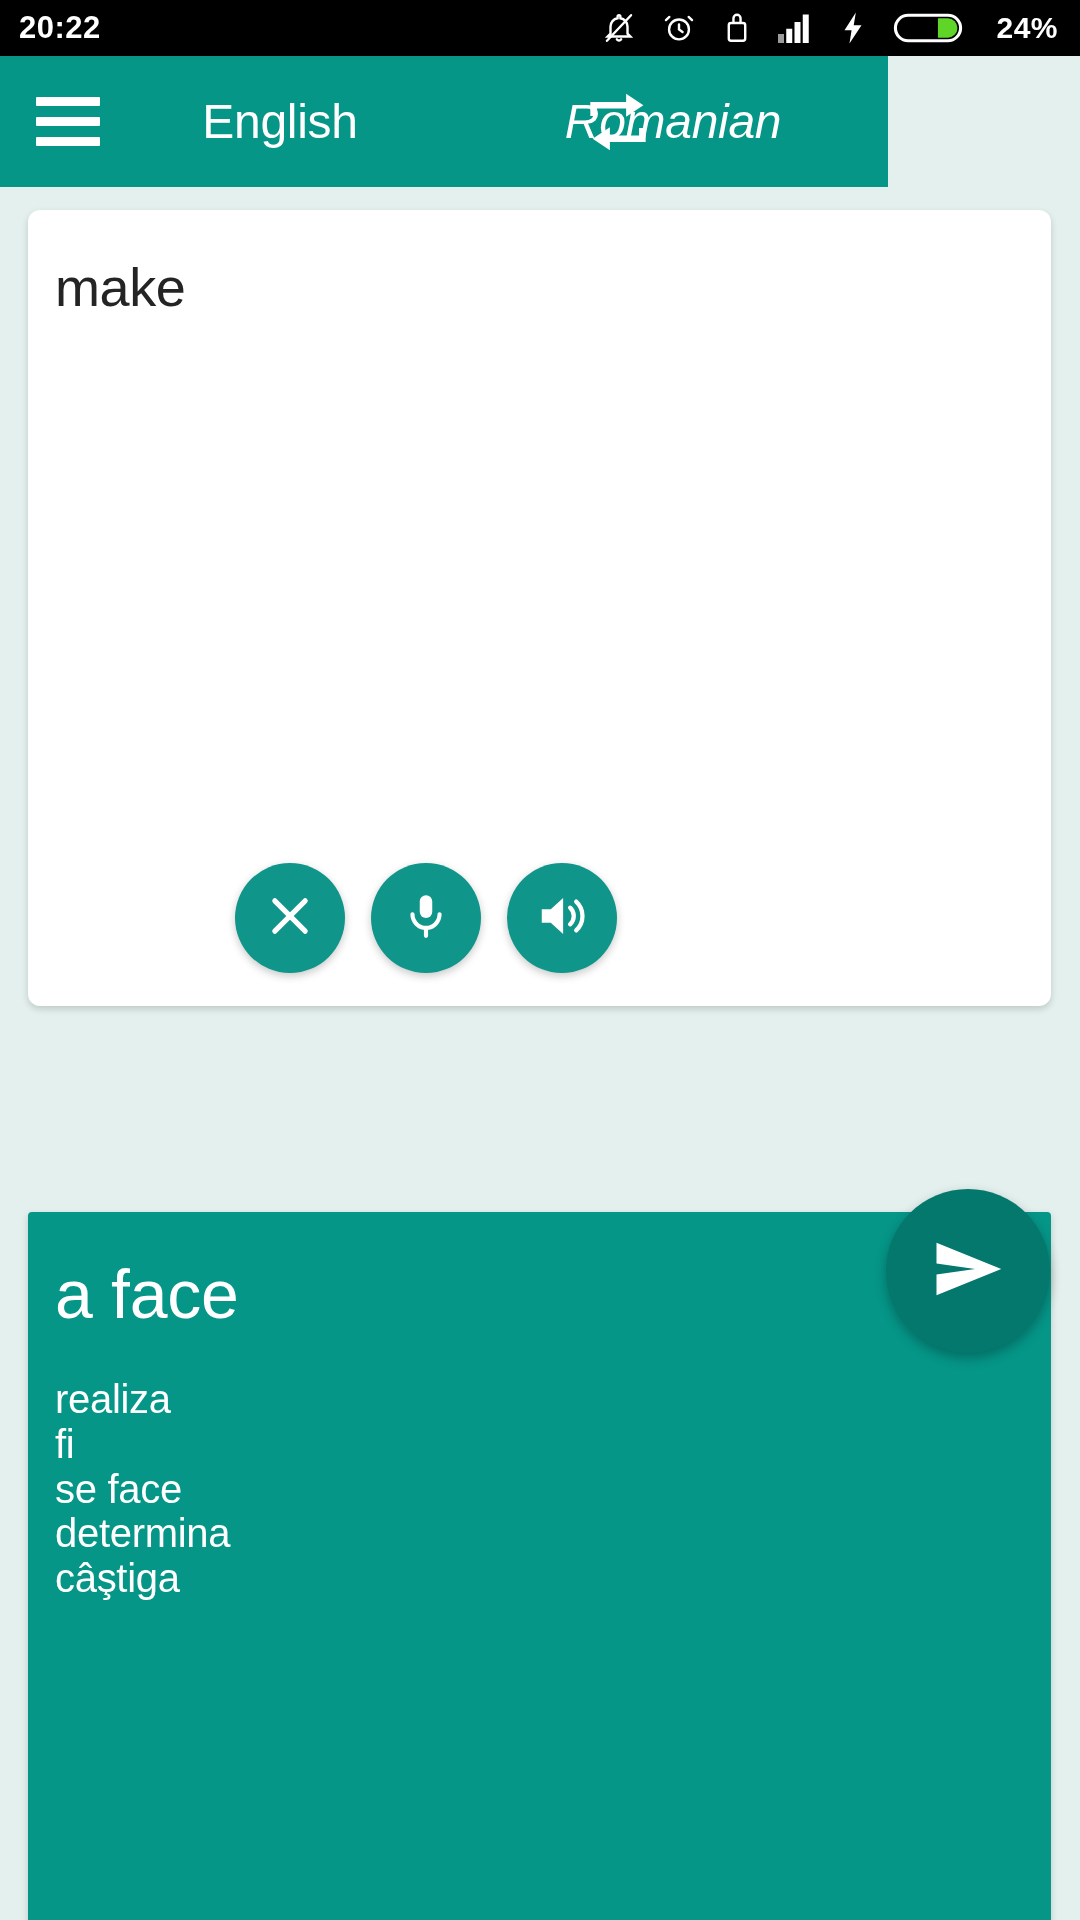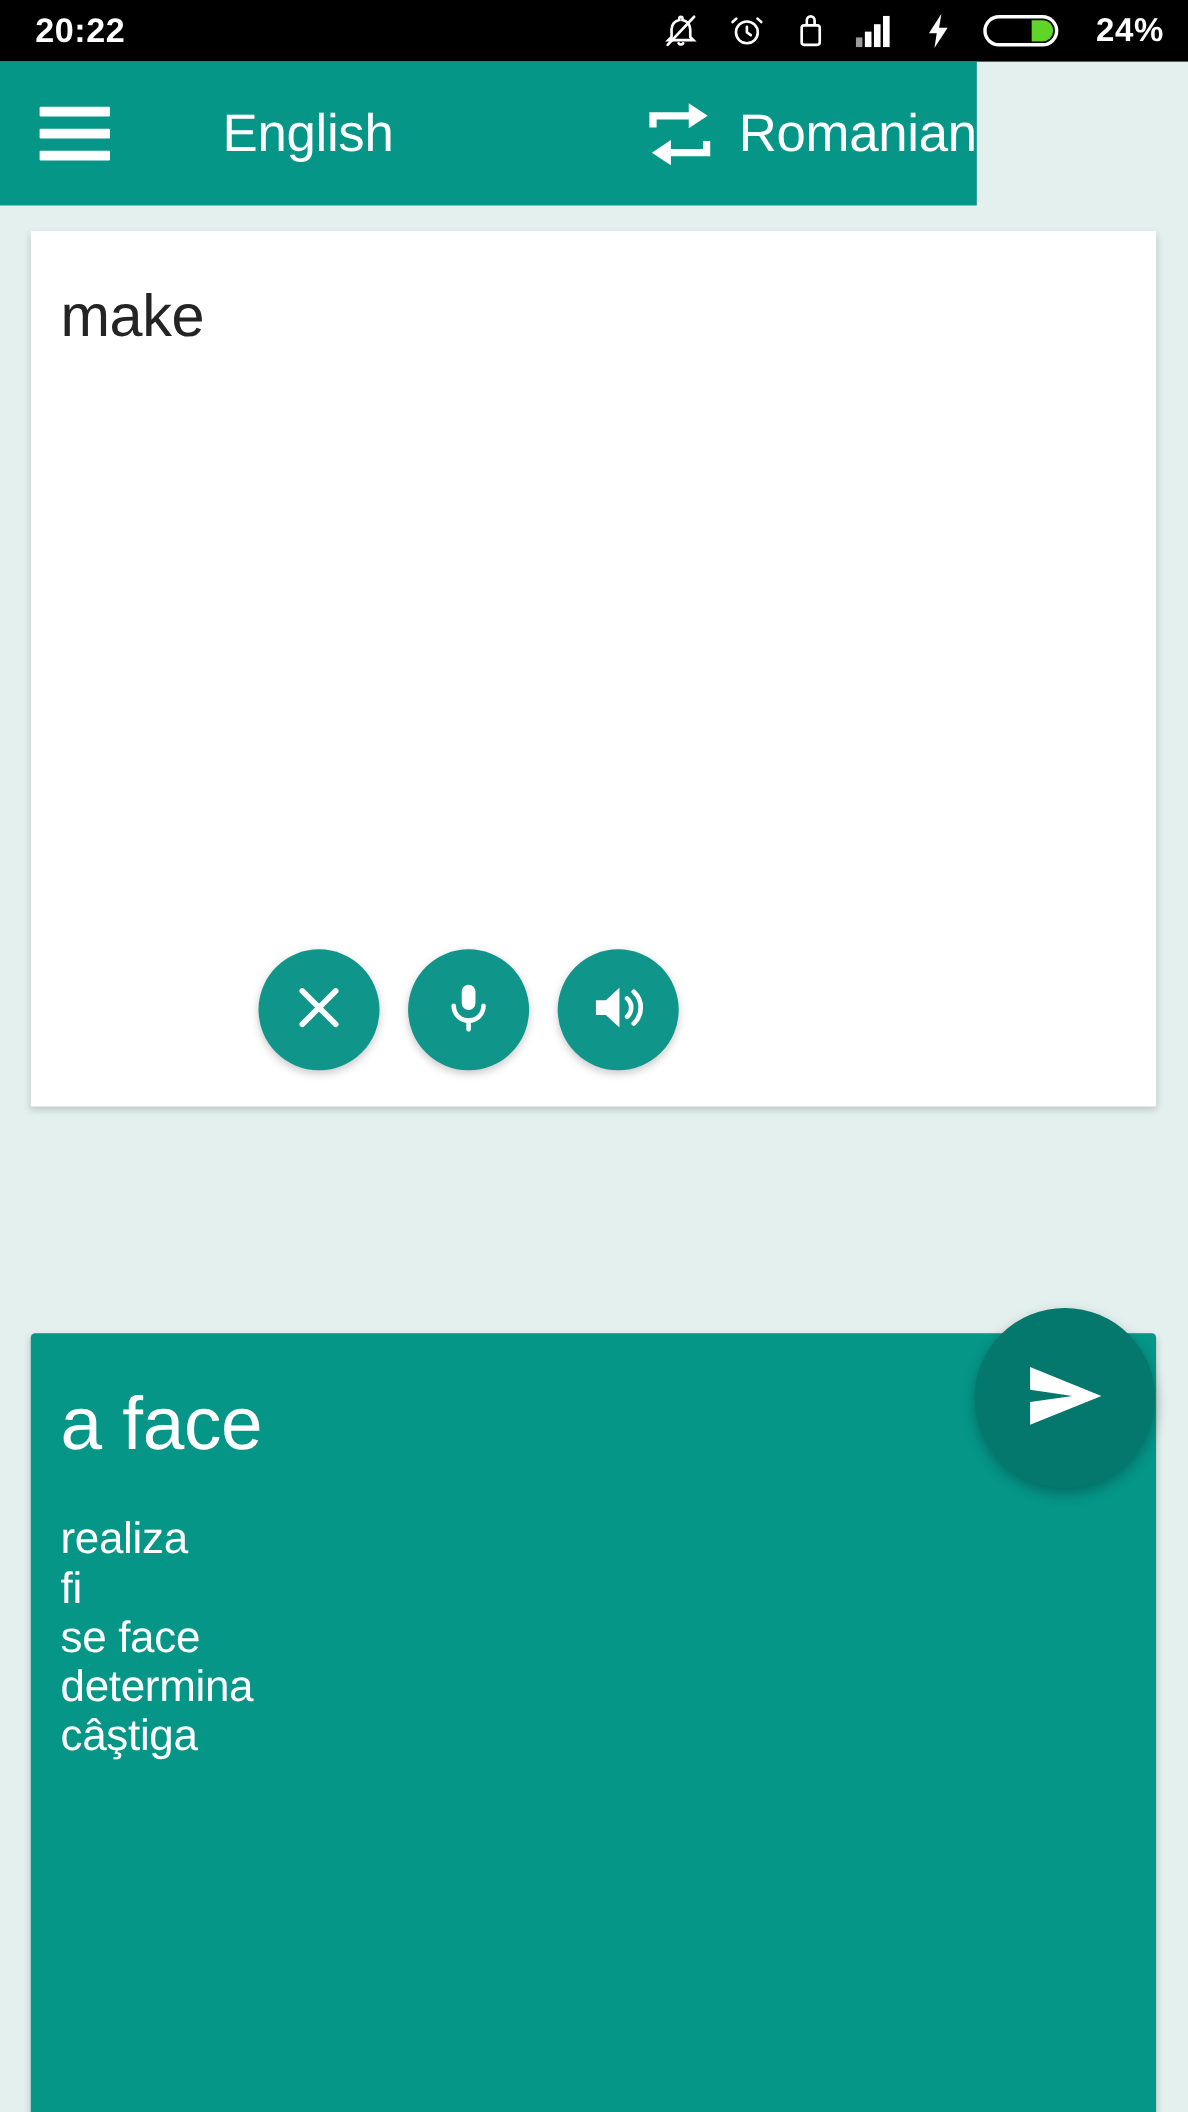--- a/index.html
+++ b/index.html
@@ -12,21 +12,21 @@
     font-family: "Liberation Sans", sans-serif;
   }
 
   
   .status-bar {
     width: 1080px;
     height: 56px;
     background: #000000;
     display: flex;
     align-items: center;
-    padding: 0 22px 0 32px;
+    padding: 0 22px 0 19px;
     color: #ffffff;
   }
   .status-time {
     font-size: 31px;
     font-weight: bold;
     letter-spacing: 0.5px;
     color: #ffffff;
     font-family: "Liberation Sans", sans-serif;
   }
   .status-spacer { flex: 1; }
@@ -92,44 +92,45 @@
     height: 80px;
     display: flex;
     align-items: center;
     justify-content: center;
     cursor: pointer;
   }
   .lang-right {
     position: absolute;
     right: 0;
     width: 430px;
-    text-align: right;
+    text-align: center;
     font-size: 48px;
     color: #ffffff;
     font-weight: normal;
     letter-spacing: -0.3px;
+    font-style: italic;
   }
 
   
   .content {
     position: relative;
     width: 1080px;
     height: 1733px;
     background: #e3f0ed;
   }
 
   
   .source-card {
     position: absolute;
     left: 28px;
     top: 23px;
     width: 1023px;
     height: 796px;
     background: #ffffff;
-    border-radius: 1px;
+    border-radius: 12px;
     box-shadow: 0 3px 7px rgba(0,0,0,0.16);
   }
   .source-text {
     position: absolute;
     left: 27px;
     top: 44px;
     right: 40px;
     font-size: 54px;
     line-height: 1.25;
     color: #242424;

